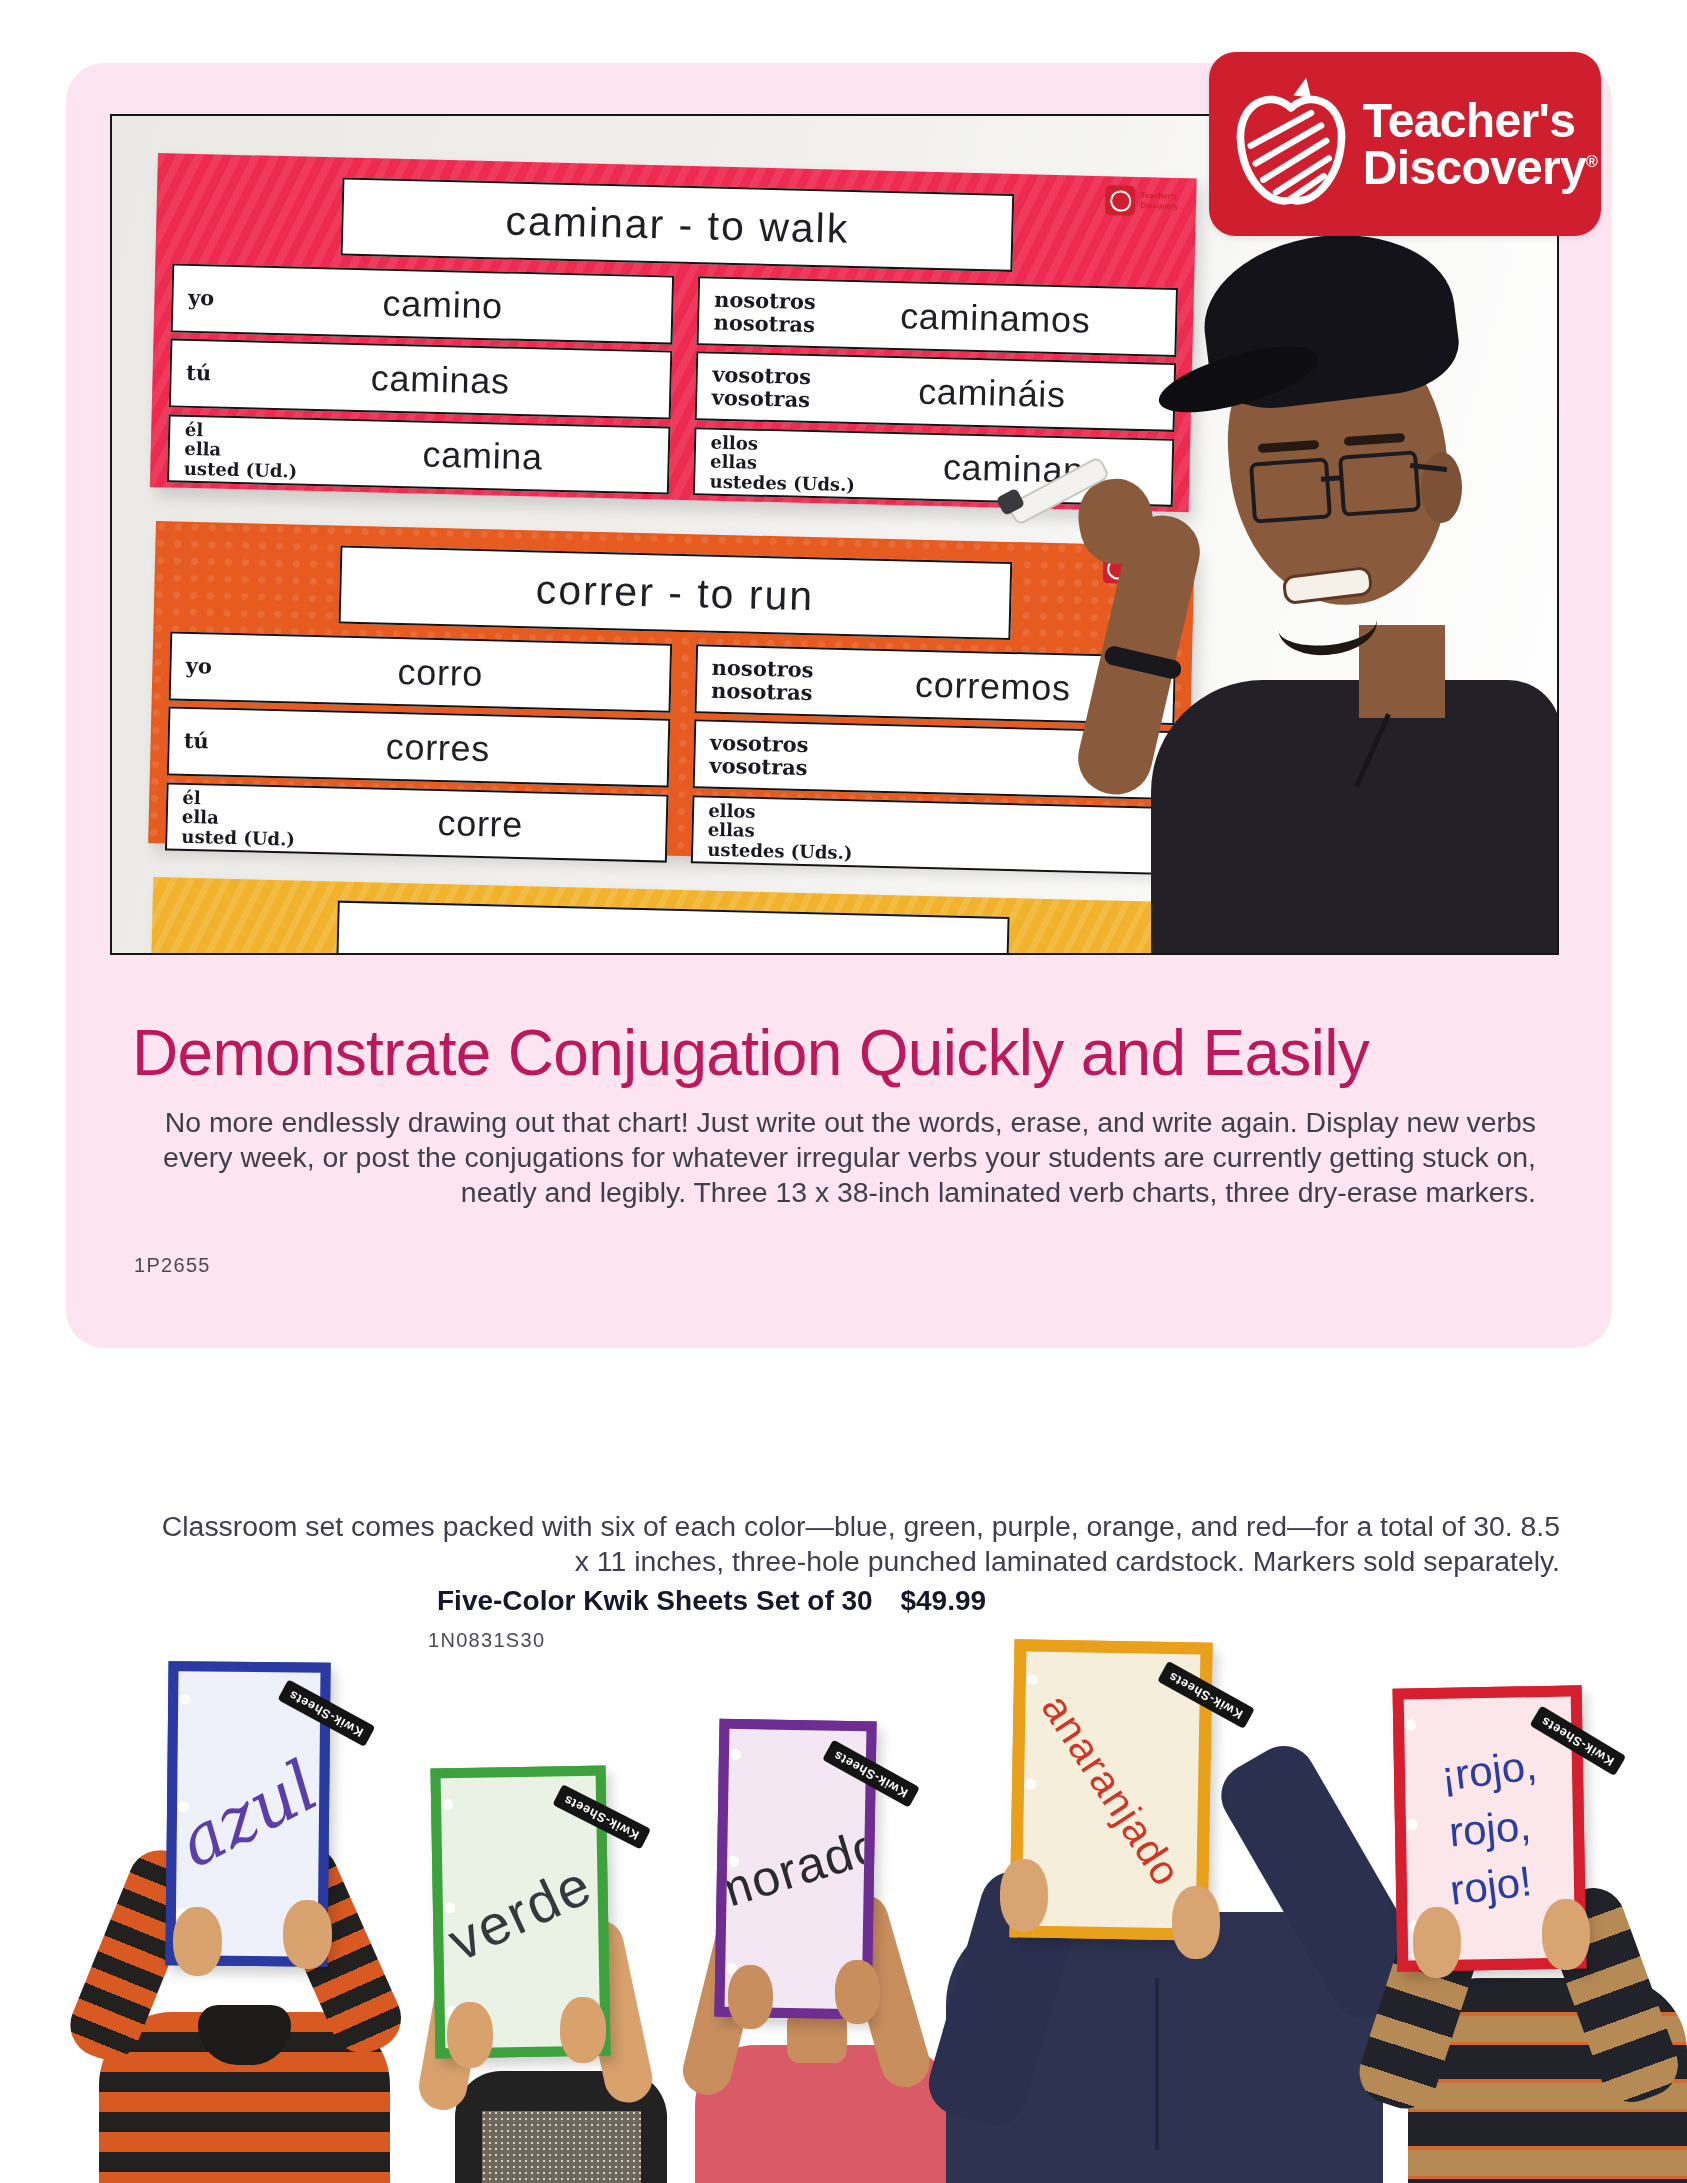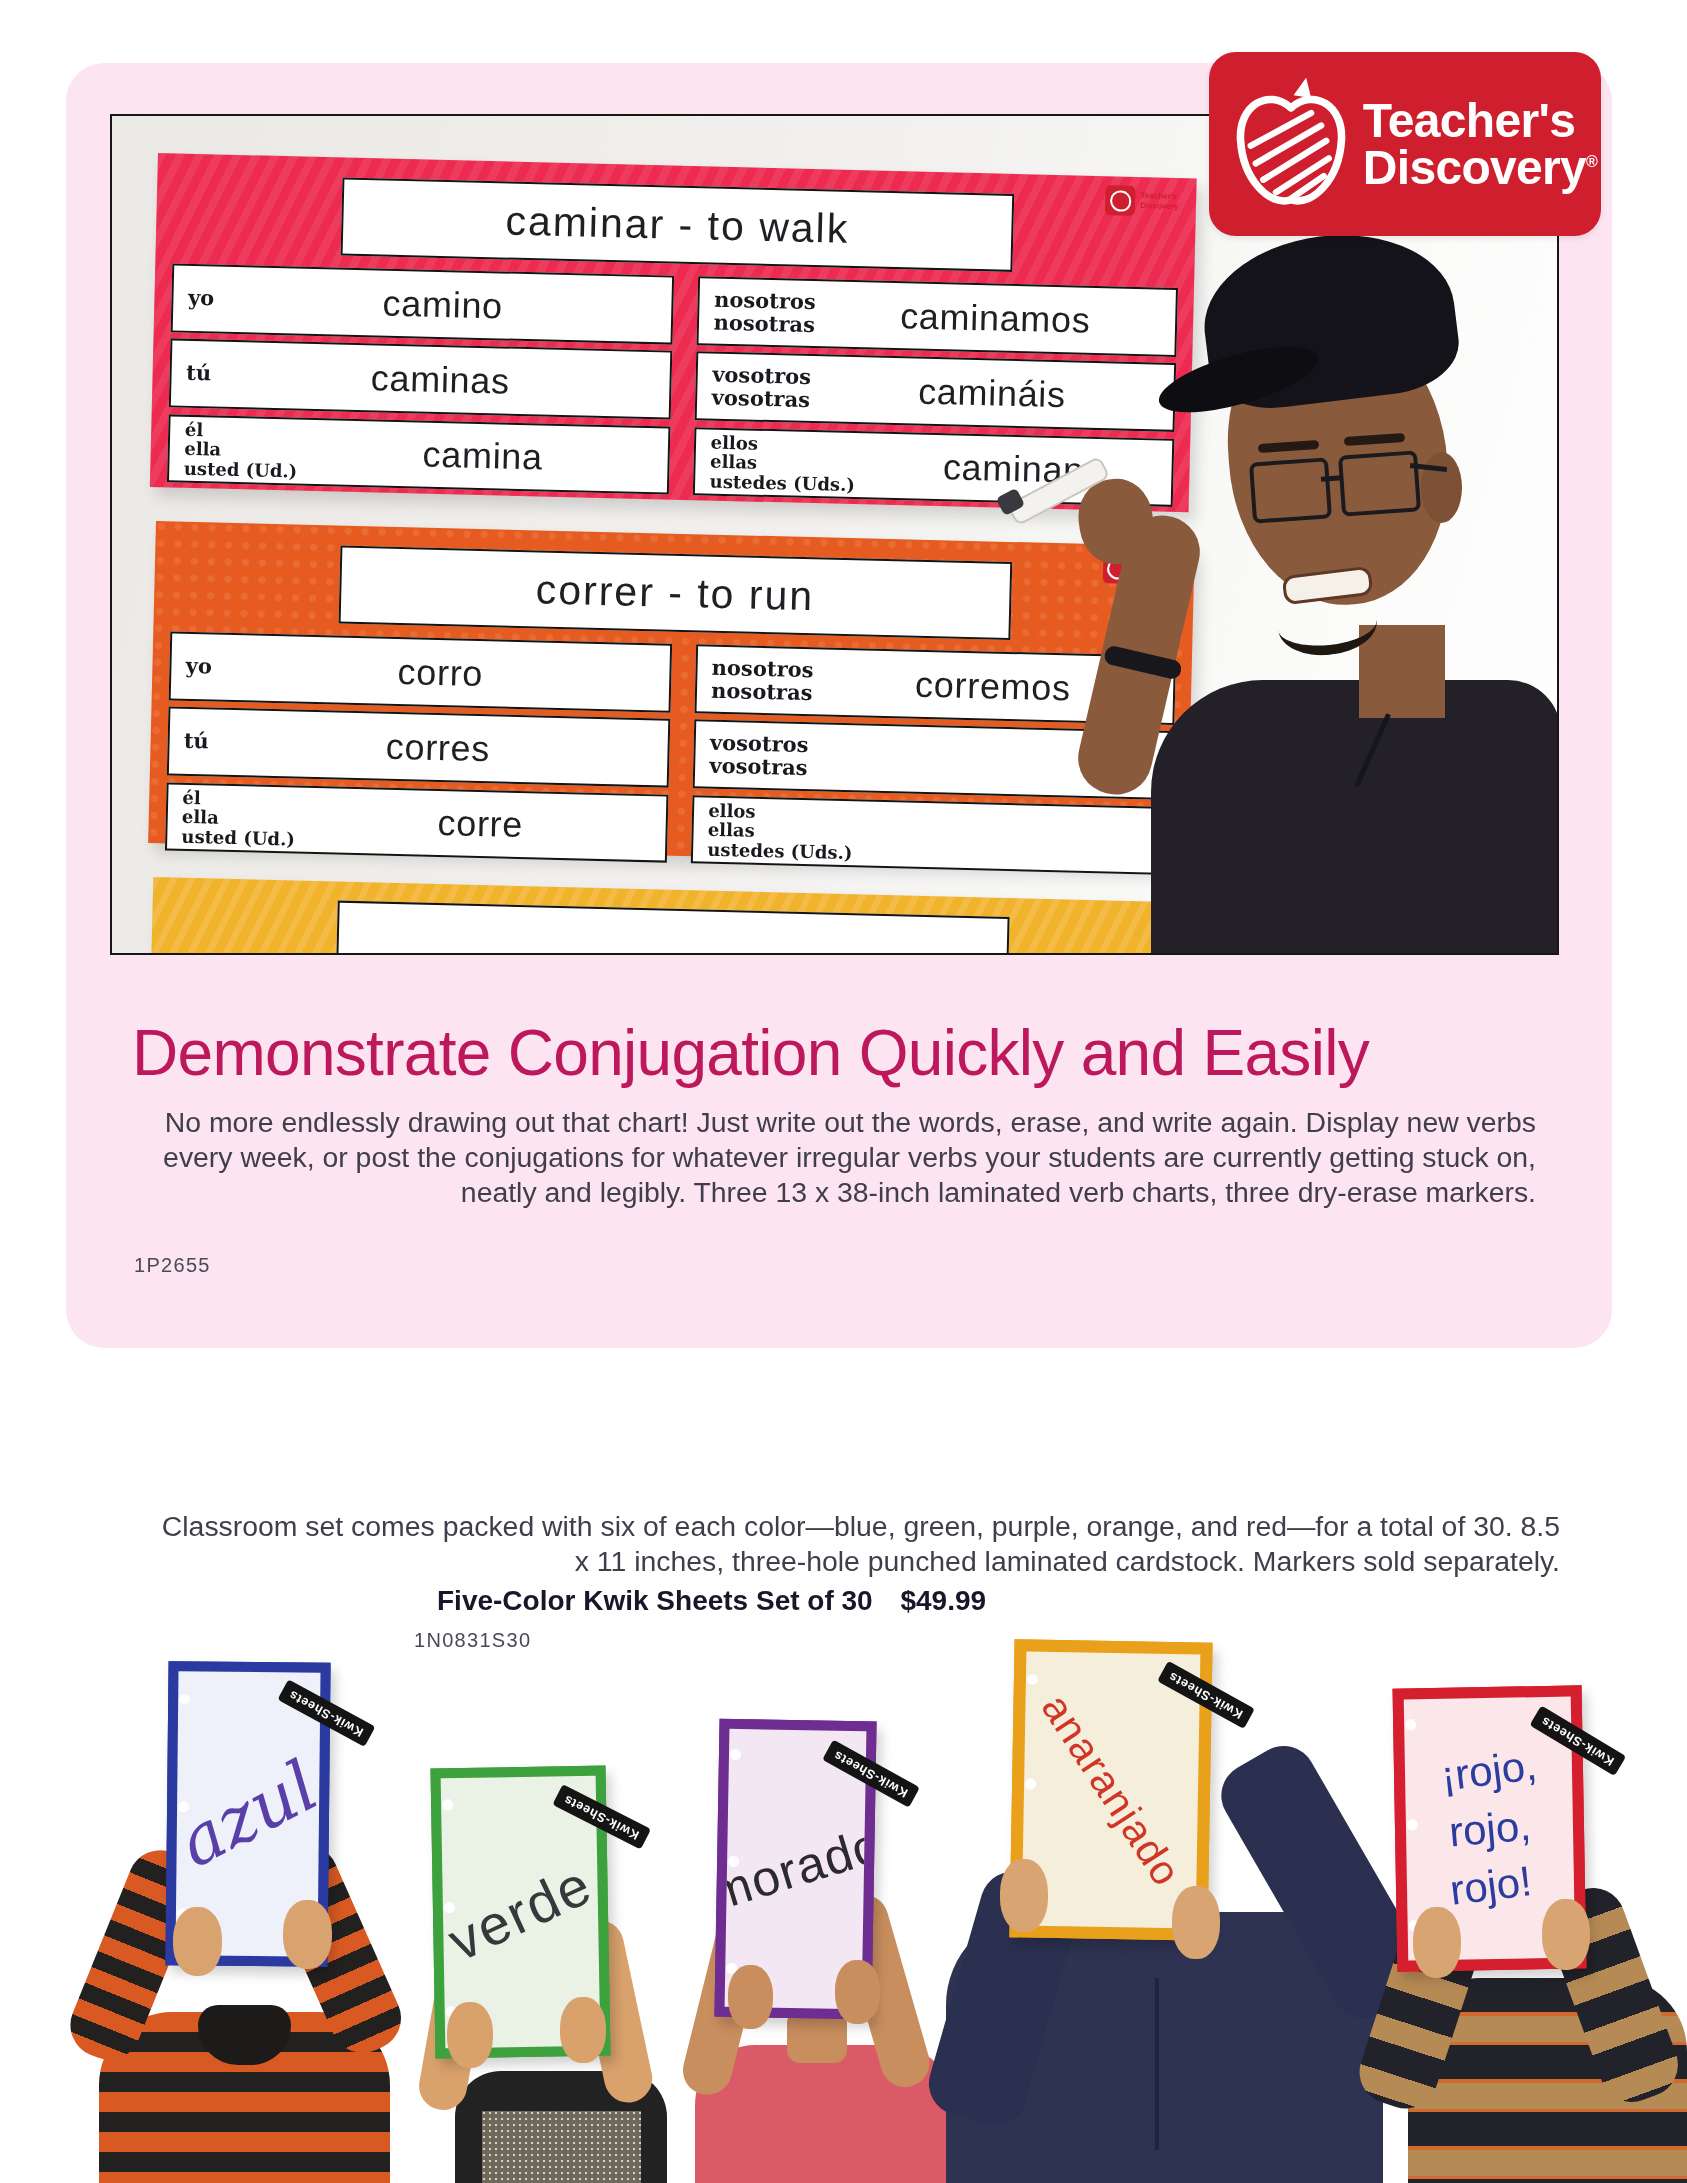--- a/index.html
+++ b/index.html
@@ -63,21 +63,21 @@
   .hero-product{left:67px;top:1170px;}
   .price{margin-left:20px;}
   .sku{position:absolute;font-size:20px;font-weight:300;letter-spacing:1.3px;color:#4a4955;}
   .hero-sku{left:68px;top:1191px;}
 
   
   .h2{position:absolute;left:142px;top:1411px;font-size:64px;font-weight:300;letter-spacing:-0.7px;color:#201f2b;}
   .h2 sup{font-size:24px;font-weight:400;letter-spacing:0;}
   .kwik-copy{left:144px;top:1481px;width:1416px;}
   .kwik-product{left:437px;top:1585px;}
-  .kwik-sku{left:414px;top:1629px;}
+  .kwik-sku{left:428px;top:1629px;}
 
   
   .people{position:absolute;left:0;top:1608px;width:1687px;height:576px;overflow:hidden;}
   .sheet{position:absolute;box-sizing:border-box;box-shadow:5.3px 8px 12px rgba(0,0,0,.18);z-index:3;}
   .paper{position:absolute;inset:0;display:flex;align-items:center;justify-content:center;overflow:hidden;}
   .hole{position:absolute;width:10.6px;height:10.6px;border-radius:50%;background:#ffffff;left:1.3px;z-index:4;}
   .tab{position:absolute;width:22.5px;height:99px;background:#141414;z-index:4;border-radius:4px;
        display:flex;align-items:center;justify-content:center;}
   .tab span{writing-mode:vertical-rl;transform:rotate(180deg);font-size:12.6px;font-weight:700;color:#ffffff;
             letter-spacing:0.7px;white-space:nowrap;}

